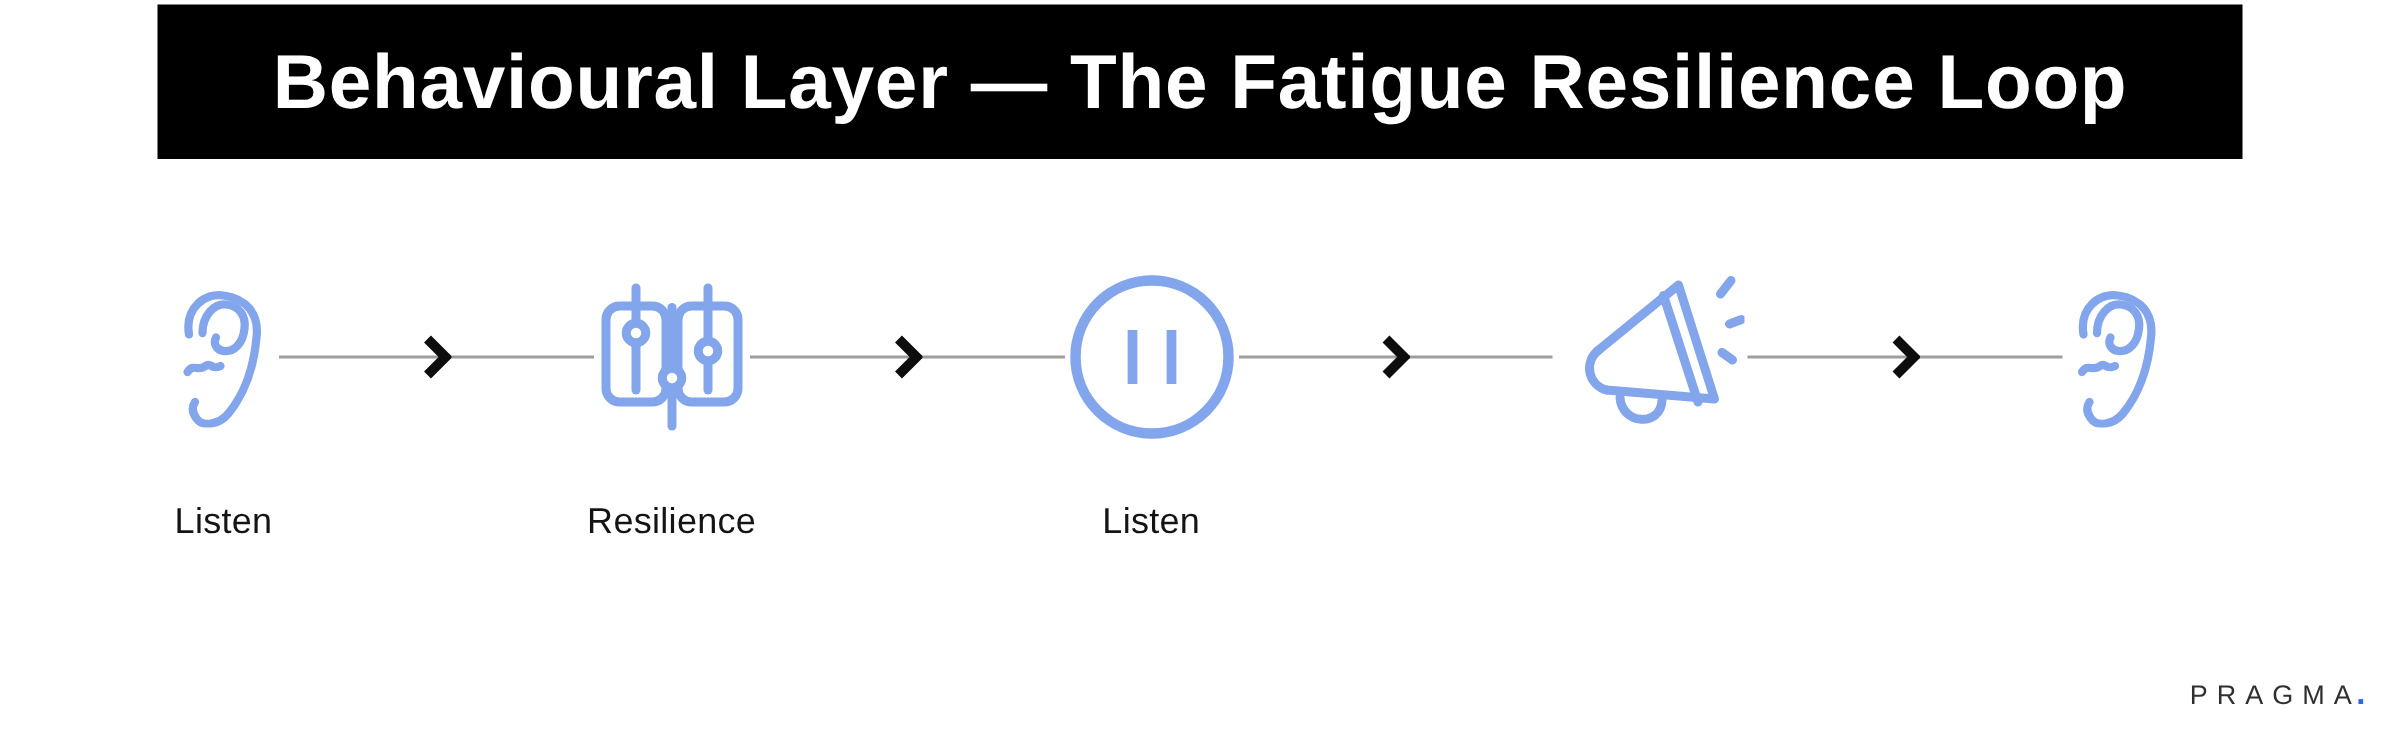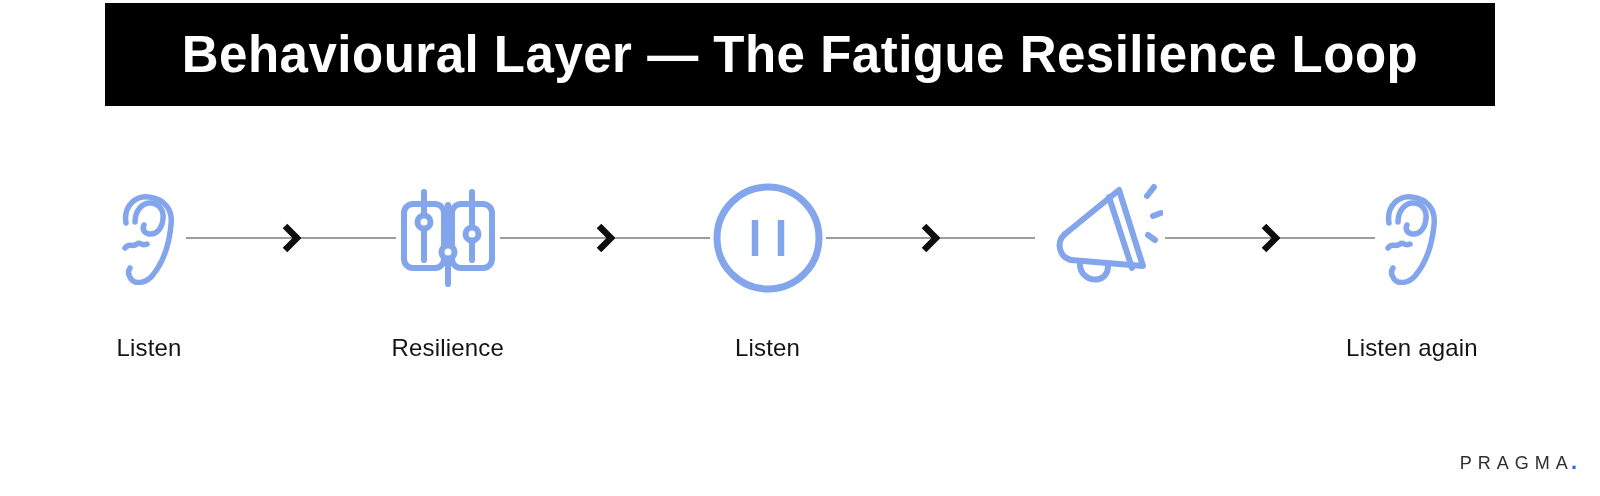--- a/index.html
+++ b/index.html
@@ -148,21 +148,20 @@
     </div>
 
     <div class="step" style="width:70px">
       <span class="icon">
         <svg width="66" height="94" viewBox="0 0 66 94" fill="none" stroke="currentColor" stroke-width="5.5" stroke-linecap="round" stroke-linejoin="round">
           <path d="M10,32 C7,14 21,4 33,6 C48,8 57,18 55,34 C53,56 46,73 36,85 C30,92 19,94 15,88 C12,84 12,80 14,77"></path>
           <path d="M19,31 C19,19 27,11 35,12 C44,13 48,20 47,28 C46,38 40,44 33,43 C28,42 26,38 28,34"></path>
           <path d="M9,57 C13,51 16,57 21,53 C25,50 24,56 31,53"></path>
         </svg>
       </span>
-      <span class="label">Listen again</span>
     </div>
 
   </div>
 
   <footer class="brand">
     <span class="brand-name">PRAGMA</span>
       <span class="brand-dot">.</span>
   </footer>
 
 </div>

